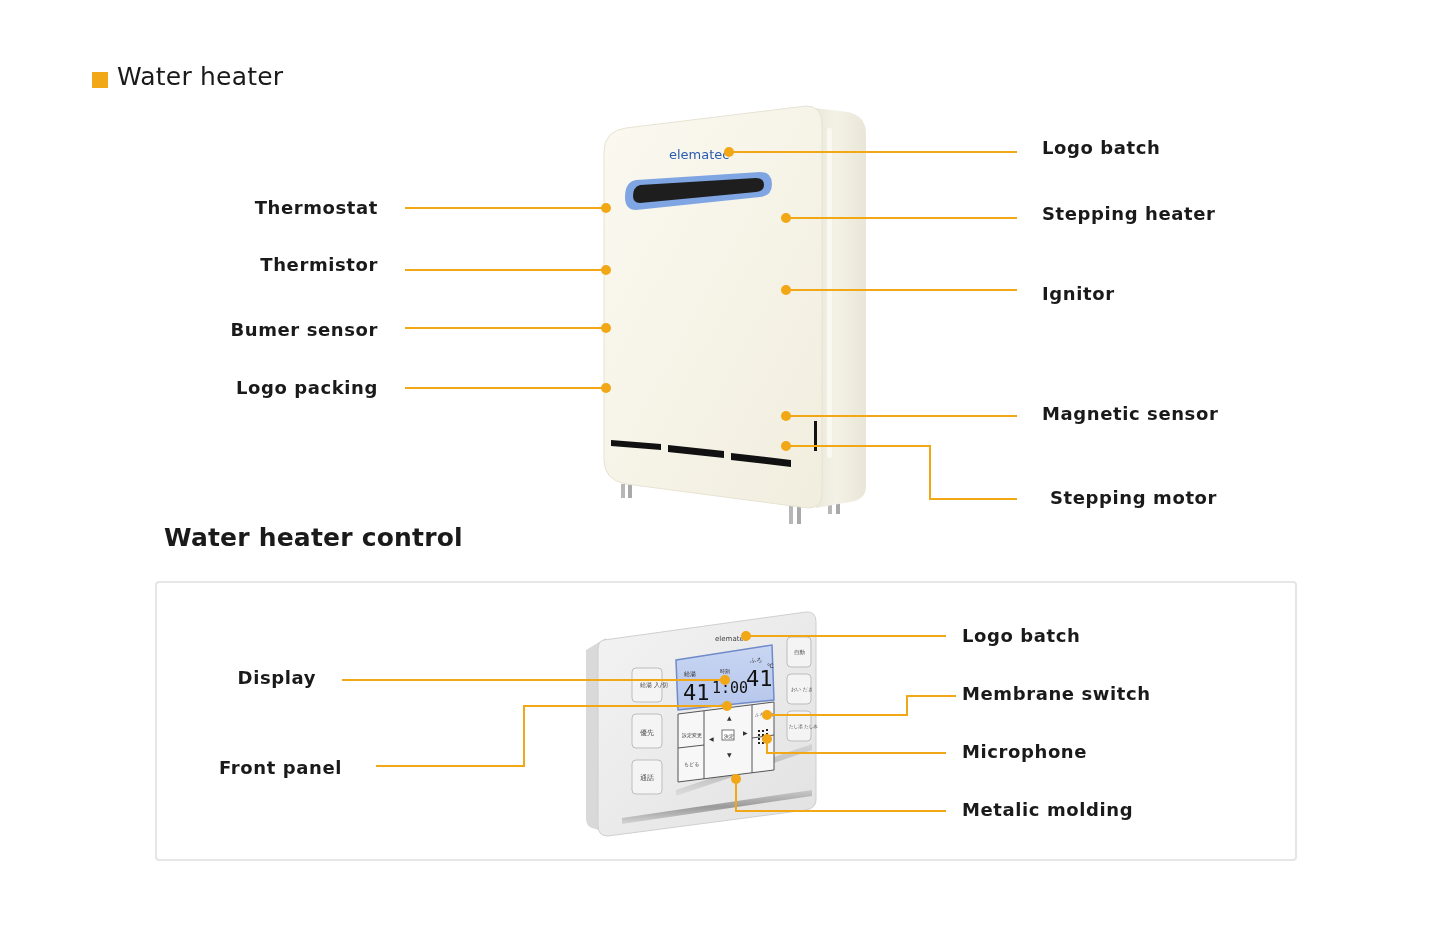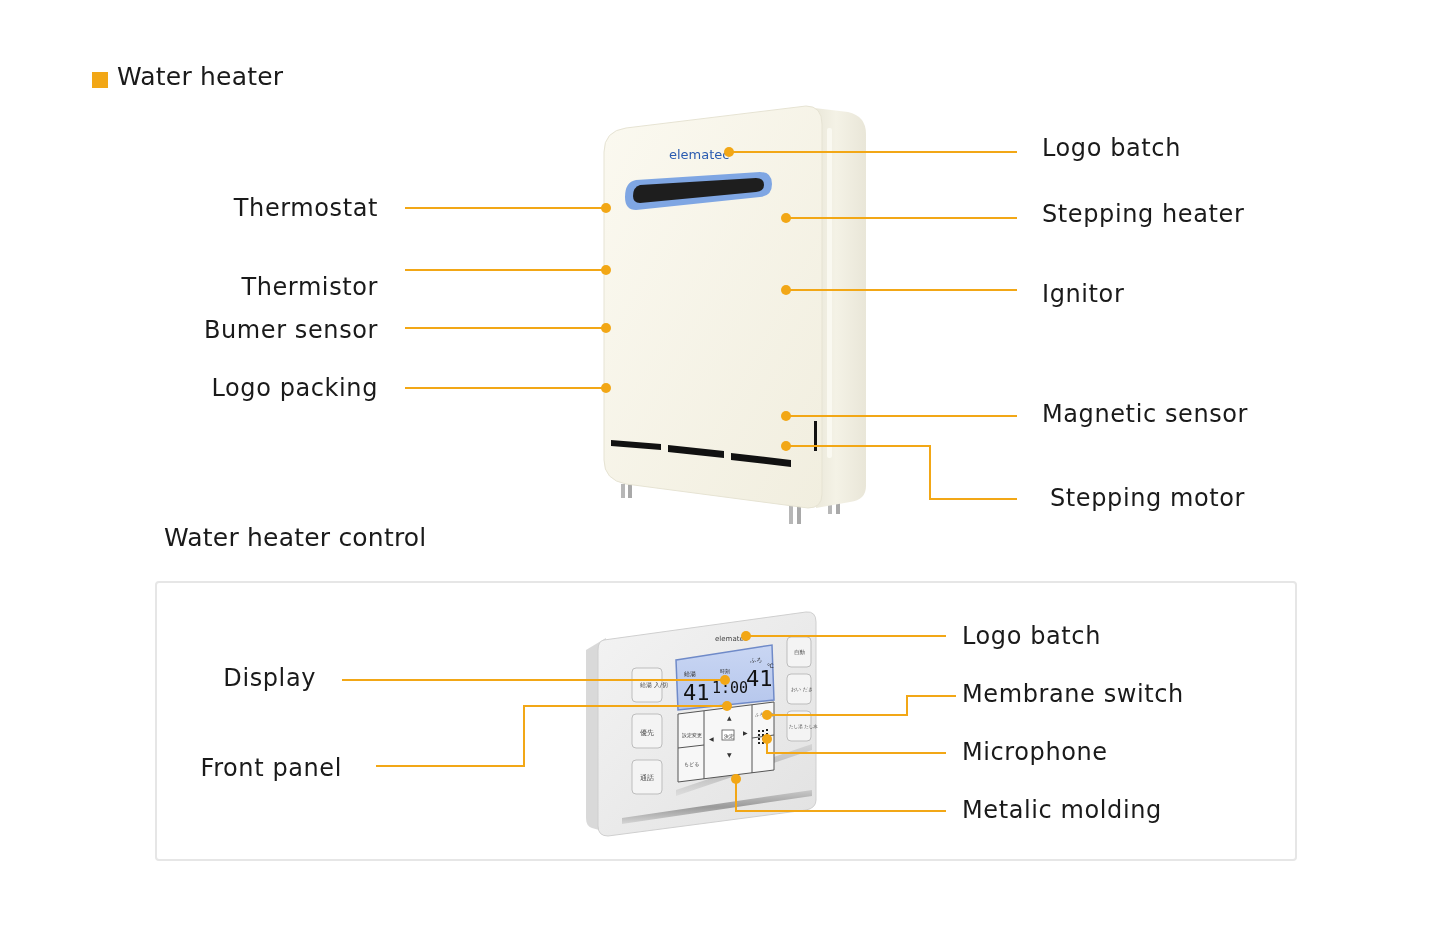--- a/index.html
+++ b/index.html
@@ -1,36 +1,36 @@
 <!DOCTYPE html>
 <html><head>
 <meta charset="utf-8">
 <style>
   html, body { margin: 0; padding: 0; background: #ffffff; }
   body { width: 1456px; height: 936px; position: relative; overflow: hidden;
          font-family: "DejaVu Sans", "Liberation Sans", sans-serif; color: #1a1a1a; }
   .section-marker { position: absolute; left: 92px; top: 72px; width: 16px; height: 16px; background: #f2a716; }
   .section-title { position: absolute; left: 117px; top: 62px; font-size: 25px; font-weight: normal; letter-spacing: 0.2px; }
-  .sub-title { position: absolute; left: 164px; top: 523px; font-size: 25px; font-weight: normal; letter-spacing: 0.2px; }
-  .label { position: absolute; font-size: 24px; white-space: nowrap; letter-spacing: 0.6px; line-height: 30px; }
+  .sub-title { position: absolute; left: 164px; top: 523px; font-size: 25px; font-weight: bold; letter-spacing: 0.2px; }
+  .label { position: absolute; font-size: 18px; white-space: nowrap; letter-spacing: 0.6px; line-height: 30px; font-weight: bold; }
   .card { position: absolute; left: 155px; top: 581px; width: 1142px; height: 280px;
           border: 2px solid #e6e6e6; border-radius: 4px; box-sizing: border-box; background: #fff; }
   svg.overlay { position: absolute; left: 0; top: 0; }
 </style>
 </head>
 <body>
 
 <div class="section-marker"></div>
 <div class="section-title">Water heater</div>
 <div class="sub-title">Water heater control</div>
 
 <div class="card"></div>
 
 <div class="label" style="right:1078px; top:193px;">Thermostat</div>
-<div class="label" style="right:1078px; top:272px;text-align:right;">Thermistor</div>
+<div class="label" style="right:1078px; top:250px;text-align:right;">Thermistor</div>
 <div class="label" style="right:1078px; top:315px;">Bumer sensor</div>
 <div class="label" style="right:1078px; top:373px;">Logo packing</div>
 
 <div class="label" style="left:1042px; top:133px;">Logo batch</div>
 <div class="label" style="left:1042px; top:199px;">Stepping heater</div>
 <div class="label" style="left:1042px; top:271px;margin-top:8px;">Ignitor</div>
 <div class="label" style="left:1042px; top:399px;">Magnetic sensor</div>
 <div class="label" style="left:1050px; top:483px;text-align:center;">Stepping motor</div>
 
 <div class="label" style="right:1140px; top:663px;">Display</div>

